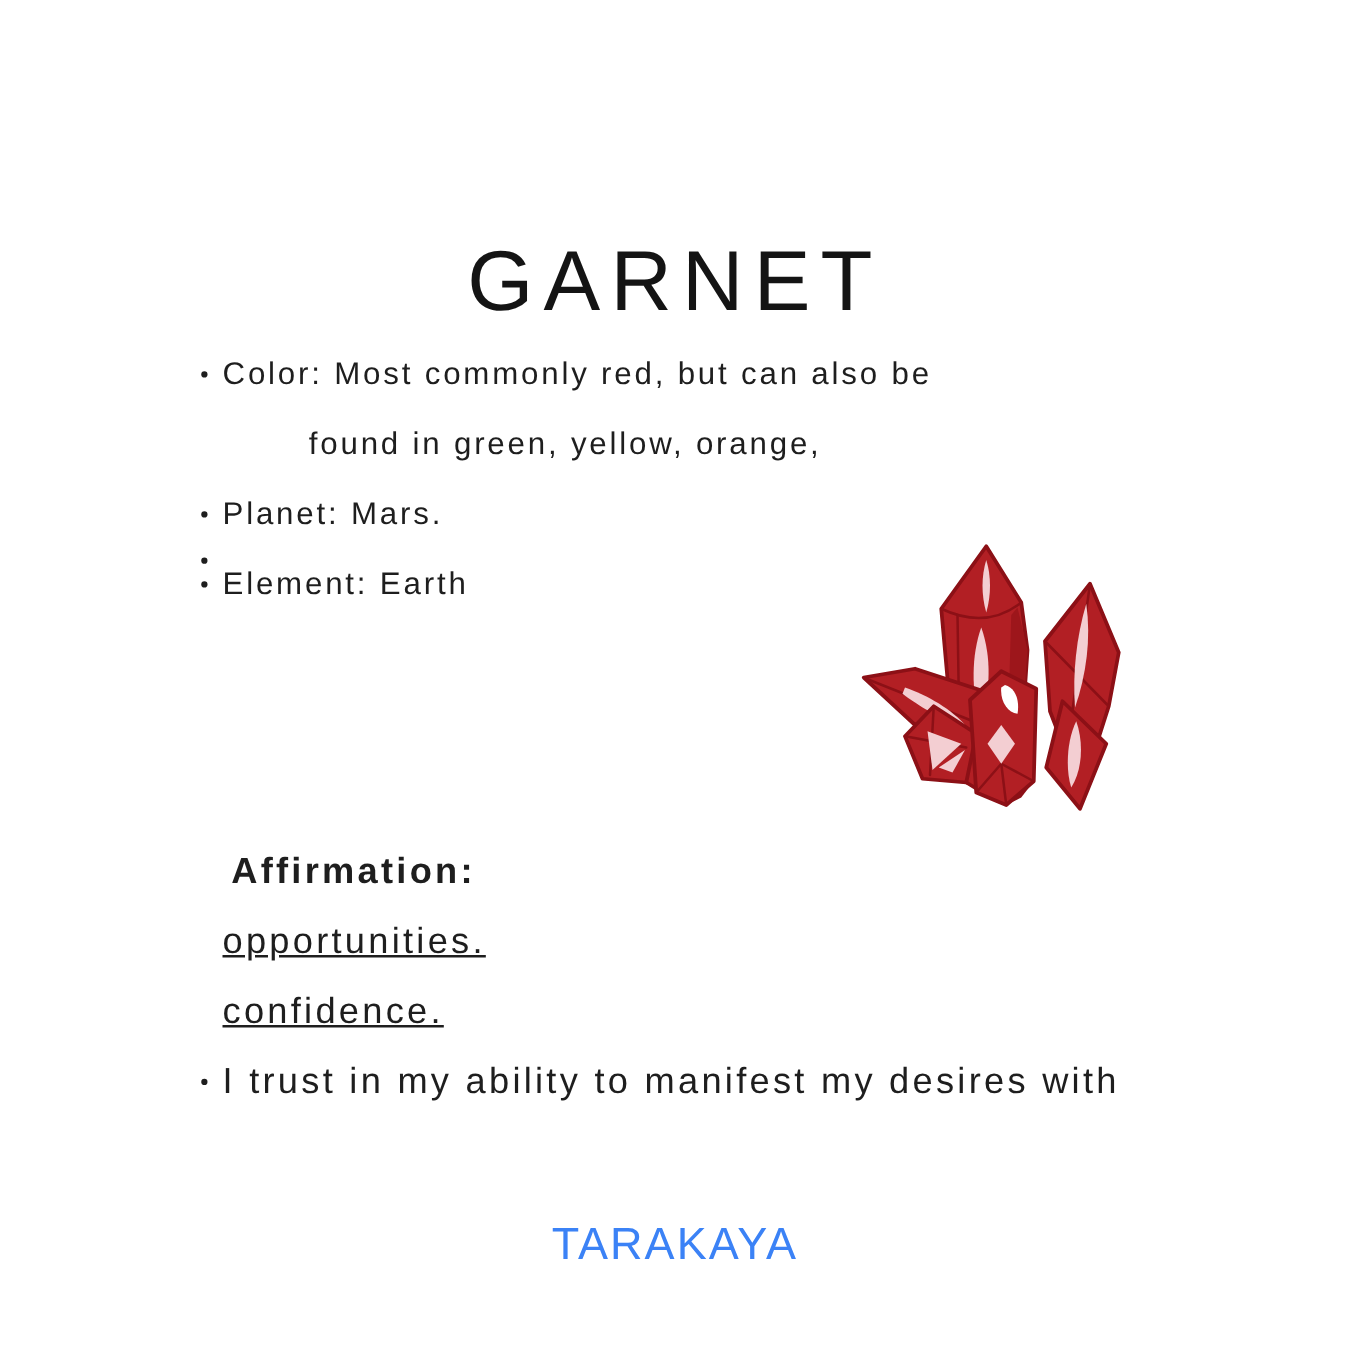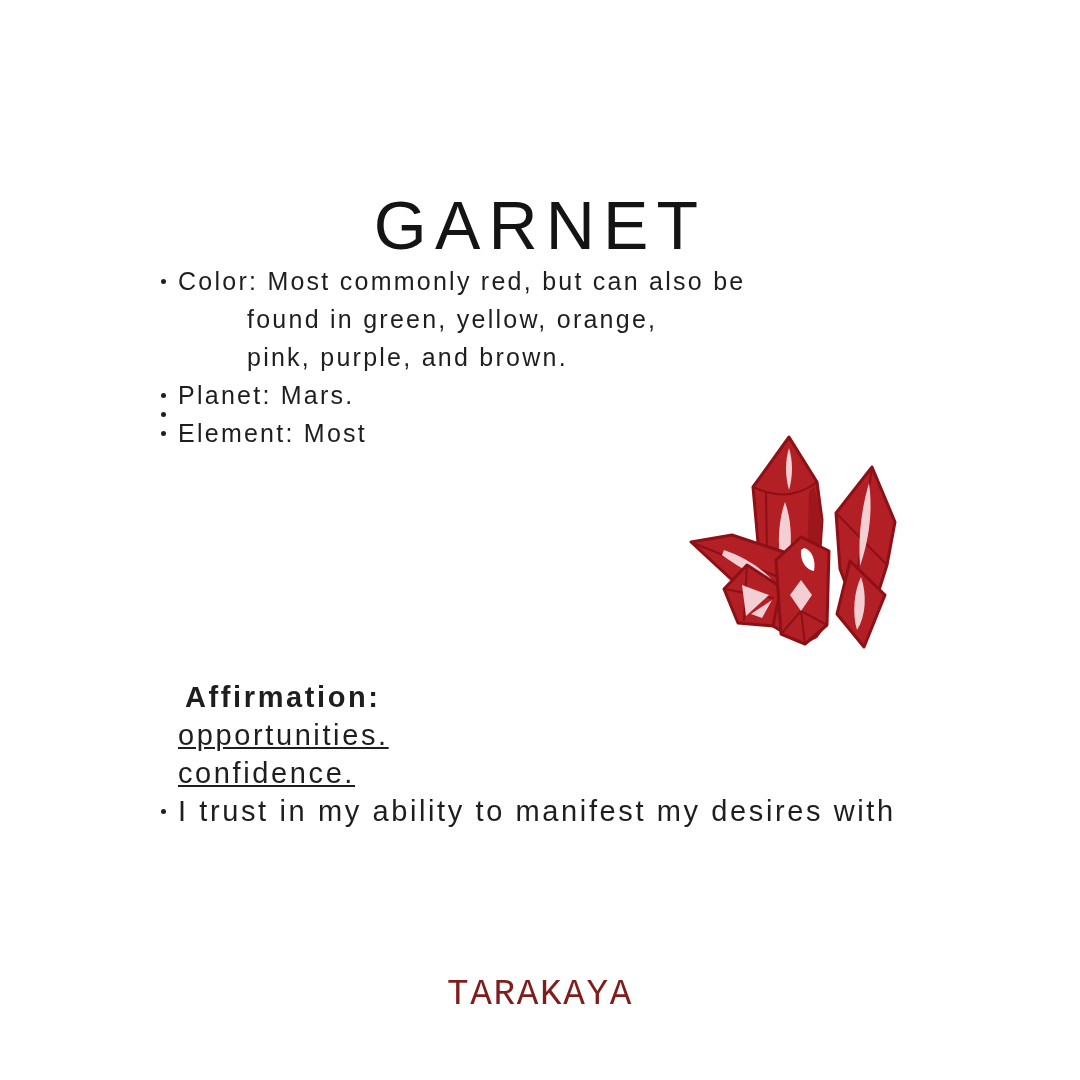--- a/index.html
+++ b/index.html
@@ -36,20 +36,21 @@
     left: 158px; top: 262px;
     width: 760px;
     font-size: 25px;
     line-height: 38px;
     letter-spacing: 0.09em;
   }
   .line {
     position: relative;
     padding-left: 20px;
     white-space: nowrap;
+    margin-top: 18px;
   }
   .line.cont-deep { padding-left: 89px; }   
   .line.cont { padding-left: 20px; text-decoration: underline; }        
   .bullet {
     position: absolute;
     left: 3px; top: 50%;
     margin-top: -2px;
     width: 5px; height: 5px;
     border-radius: 50%;
     background: #1e1e1e;
@@ -73,23 +74,22 @@
   
   .brand {
     position: absolute;
     top: 974px; left: 0;
     width: 1080px;
     text-align: center;
     font-size: 36px;
     line-height: 42px;
     font-weight: 300;
     letter-spacing: 0.045em;
-    color: #7f1d1d;
+    color: #3b82f6;
     white-space: nowrap;
-    font-family: Liberation Mono, monospace;
   }
 
   
   .crystal {
     position: absolute;
     left: 688px; top: 428px;
     width: 218px; height: 222px;
   }
   .crystal svg { display: block; width: 100%; height: 100%; }
   .c-body { fill: #b21f24; stroke: #8c1016; stroke-width: 3; stroke-linejoin: round; }
@@ -106,31 +106,28 @@
 
   <h1 class="title">GARNET</h1>
 
   <div class="props">
     <div class="line">
       <span class="bullet"></span><span>Color: Most commonly red, but can also be</span>
     </div>
     <div class="line cont-deep">
       <span>found in green, yellow, orange,</span>
     </div>
-    <div class="line cont-deep">
-      <span>pink, purple, and brown.</span>
-    </div>
     <div class="line">
       <span class="bullet"></span><span>Planet: Mars.</span>
     </div>
     <div class="line">
       <span class="bullet"></span>
     </div>
     <div class="line">
-      <span class="bullet"></span><span>Element: Most</span>
+      <span class="bullet"></span><span>Element: Earth</span>
     </div>
   </div>
 
   <div class="crystal">
     <svg viewBox="0 0 218 222" xmlns="http://www.w3.org/2000/svg">
 
       <g>
         <polygon class="c-body" points="101,9 129,54 134,92 127,196 103,209 77,193 65,59"></polygon>
         <polygon class="c-shade" points="126,58 134,92 127,196 117,200 121,64"></polygon>
         <path class="c-facet" d="M65,59 Q101,76 129,54"></path>

